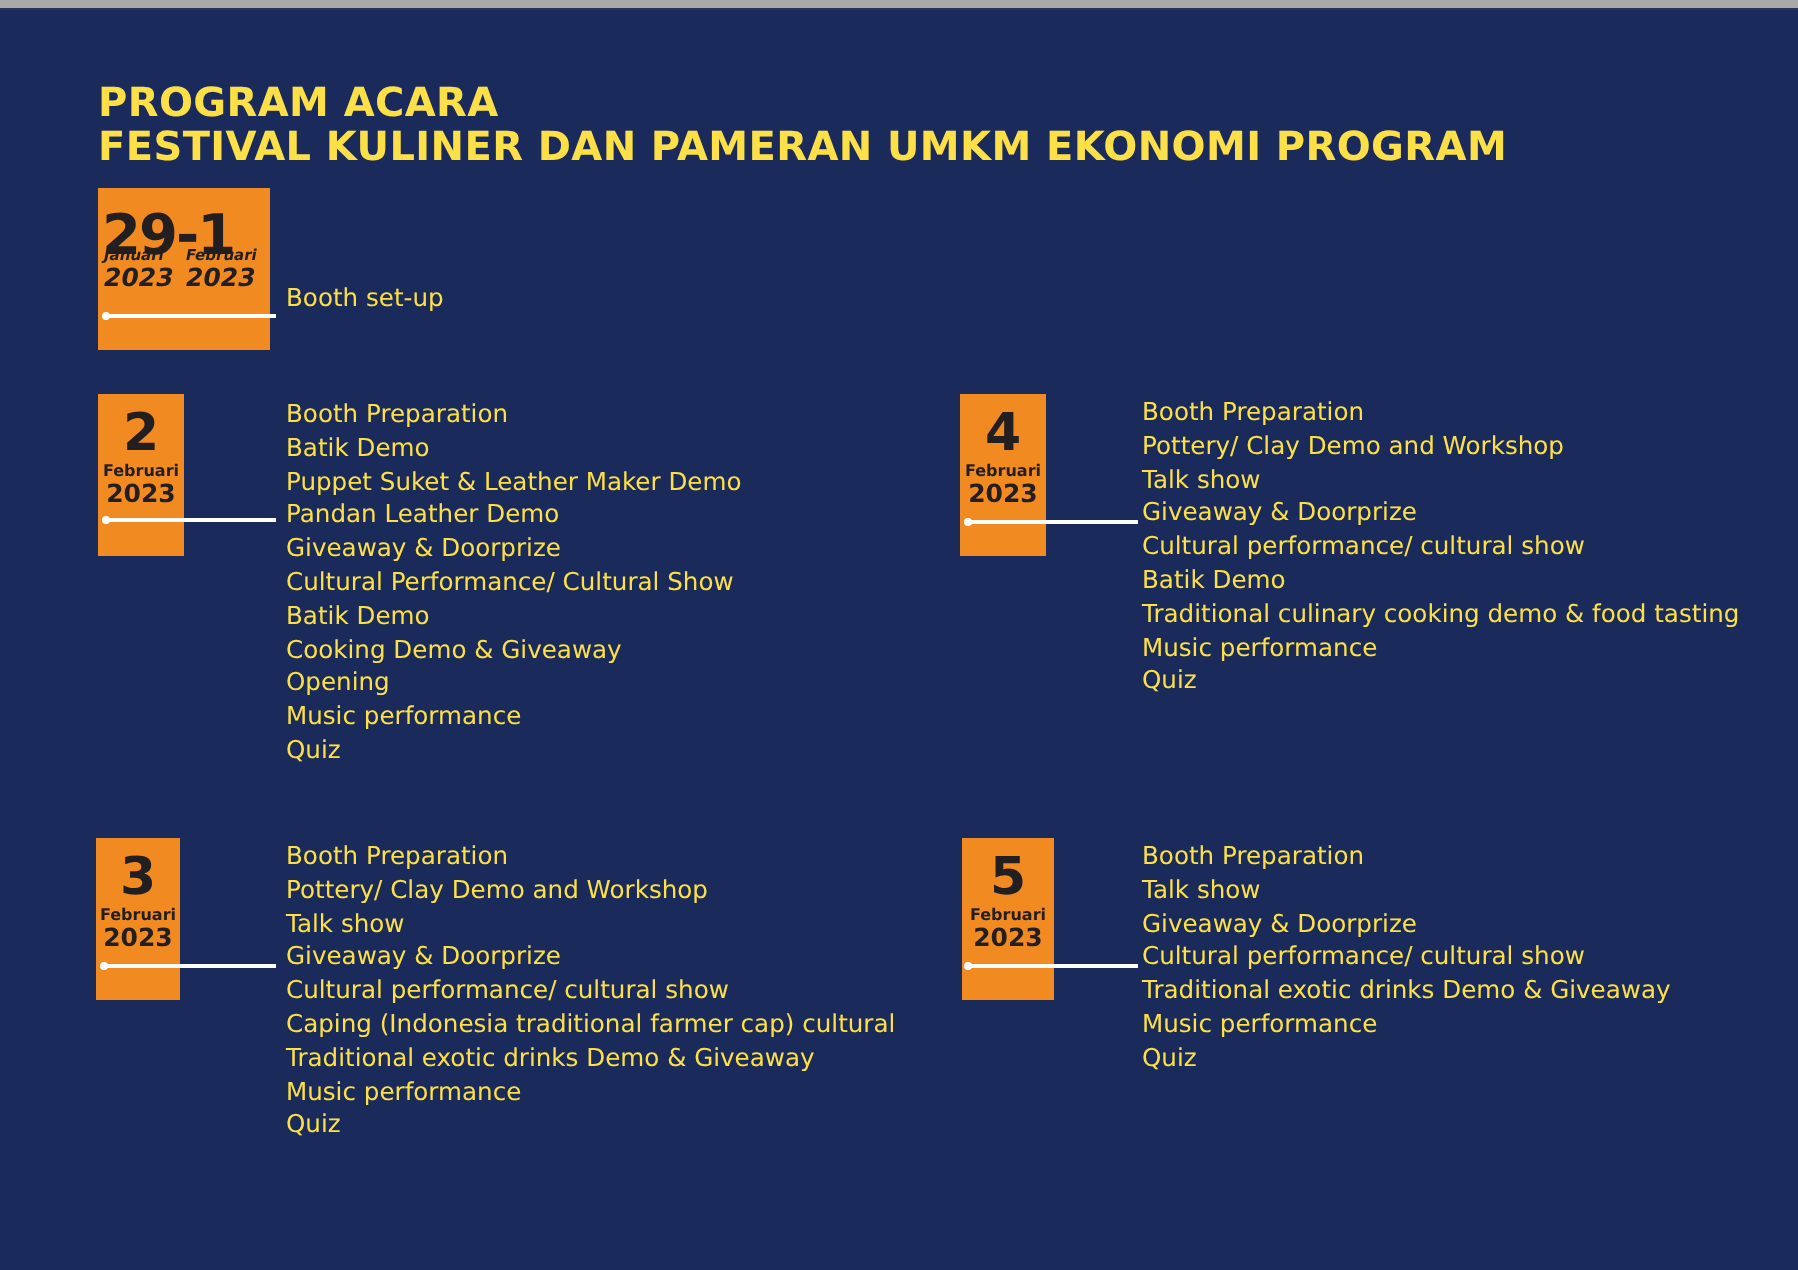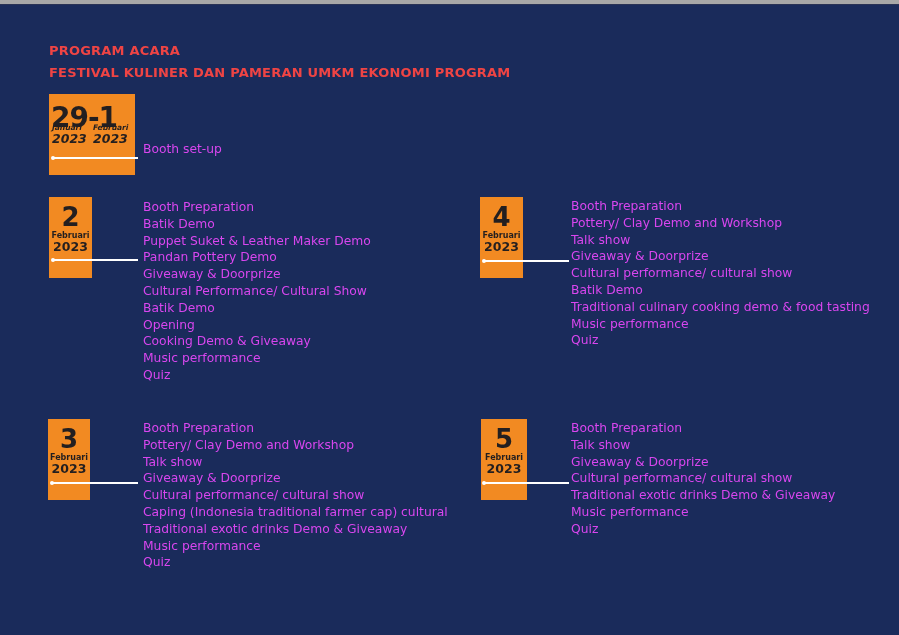--- a/index.html
+++ b/index.html
@@ -6,40 +6,40 @@
   body {
     width: 899px; height: 635px; overflow: hidden;
     background: #1a2b5b;
     font-family: "DejaVu Sans", sans-serif;
     position: relative;
   }
   .topbar { position: absolute; left: 0; top: 0; width: 899px; height: 4px; background: #a8a8a8; }
   .topbar-edge { position: absolute; left: 0; top: 4px; width: 899px; height: 1px; background: #2a3355; }
   .title {
     position: absolute; left: 49px; top: 40px;
-    color: #ef4444; font-family: "DejaVu Sans", sans-serif; font-weight: bold;
-    font-size: 13px; line-height: 22px; letter-spacing: 0.2px;
+    color: #fde047; font-family: "DejaVu Sans", sans-serif; font-weight: bold;
+    font-size: 20px; line-height: 22px; letter-spacing: 0.2px;
   }
   .title div { white-space: nowrap; }
   .datebox {
     position: absolute; background: #f28a22; color: #231f20;
     font-family: "DejaVu Sans", sans-serif; font-weight: bold; text-align: center;
   }
   .datebox .day { font-size: 26px; line-height: 28px; display: block; }
   .datebox .month { font-size: 8px; line-height: 9px; display: block; }
   .datebox .year { font-size: 12.5px; line-height: 14px; display: block; }
   .connector {
     position: absolute; height: 1.5px; background: #ffffff;
   }
   .connector-dot {
     position: absolute; width: 4px; height: 4px; border-radius: 50%; background: #ffffff;
   }
   .activities {
     position: absolute; margin: 0; padding: 0; list-style: none;
-    color: #d946ef; font-family: "DejaVu Sans", sans-serif;
+    color: #fde047; font-family: "DejaVu Sans", sans-serif;
     font-size: 12.3px; line-height: 16.8px;
   }
   .activities li { white-space: nowrap; }
   
   .box-first { left: 49px; top: 94px; width: 86px; height: 81px; }
   .box-first .days { position: absolute; left: 2px; top: 9px; font-size: 28px; line-height: 30px; letter-spacing: -1px; }
   .box-first .col { position: absolute; top: 29px; text-align: left; font-style: italic; }
   .box-first .col1 { left: 3px; width: 38px; }
   .box-first .col2 { left: 44px; width: 40px; }
   .box-first .col .month { font-size: 7.5px; line-height: 9px; }
@@ -80,26 +80,26 @@
     <span class="day" style="margin-top:6px;">2</span>
     <span class="month">Februari</span>
     <span class="year">2023</span>
   </div>
   <div class="connector-dot" style="left:51px; top:258px;"></div>
   <div class="connector" style="left:53px; top:259px; width:85px;"></div>
   <ul class="activities" style="left:143px; top:199px;">
     <li>Booth Preparation</li>
     <li>Batik Demo</li>
     <li>Puppet Suket &amp; Leather Maker Demo</li>
-    <li>Pandan Pottery Demo</li>
+    <li>Pandan Leather Demo</li>
     <li>Giveaway &amp; Doorprize</li>
     <li>Cultural Performance/ Cultural Show</li>
     <li>Batik Demo</li>
+    <li>Cooking Demo &amp; Giveaway</li>
     <li>Opening</li>
-    <li>Cooking Demo &amp; Giveaway</li>
     <li>Music performance</li>
     <li>Quiz</li>
   </ul>
 </section>
 
 <section>
   <div class="datebox" style="left:480px; top:197px; width:43px; height:81px;">
     <span class="day" style="margin-top:6px;">4</span>
     <span class="month">Februari</span>
     <span class="year">2023</span>

